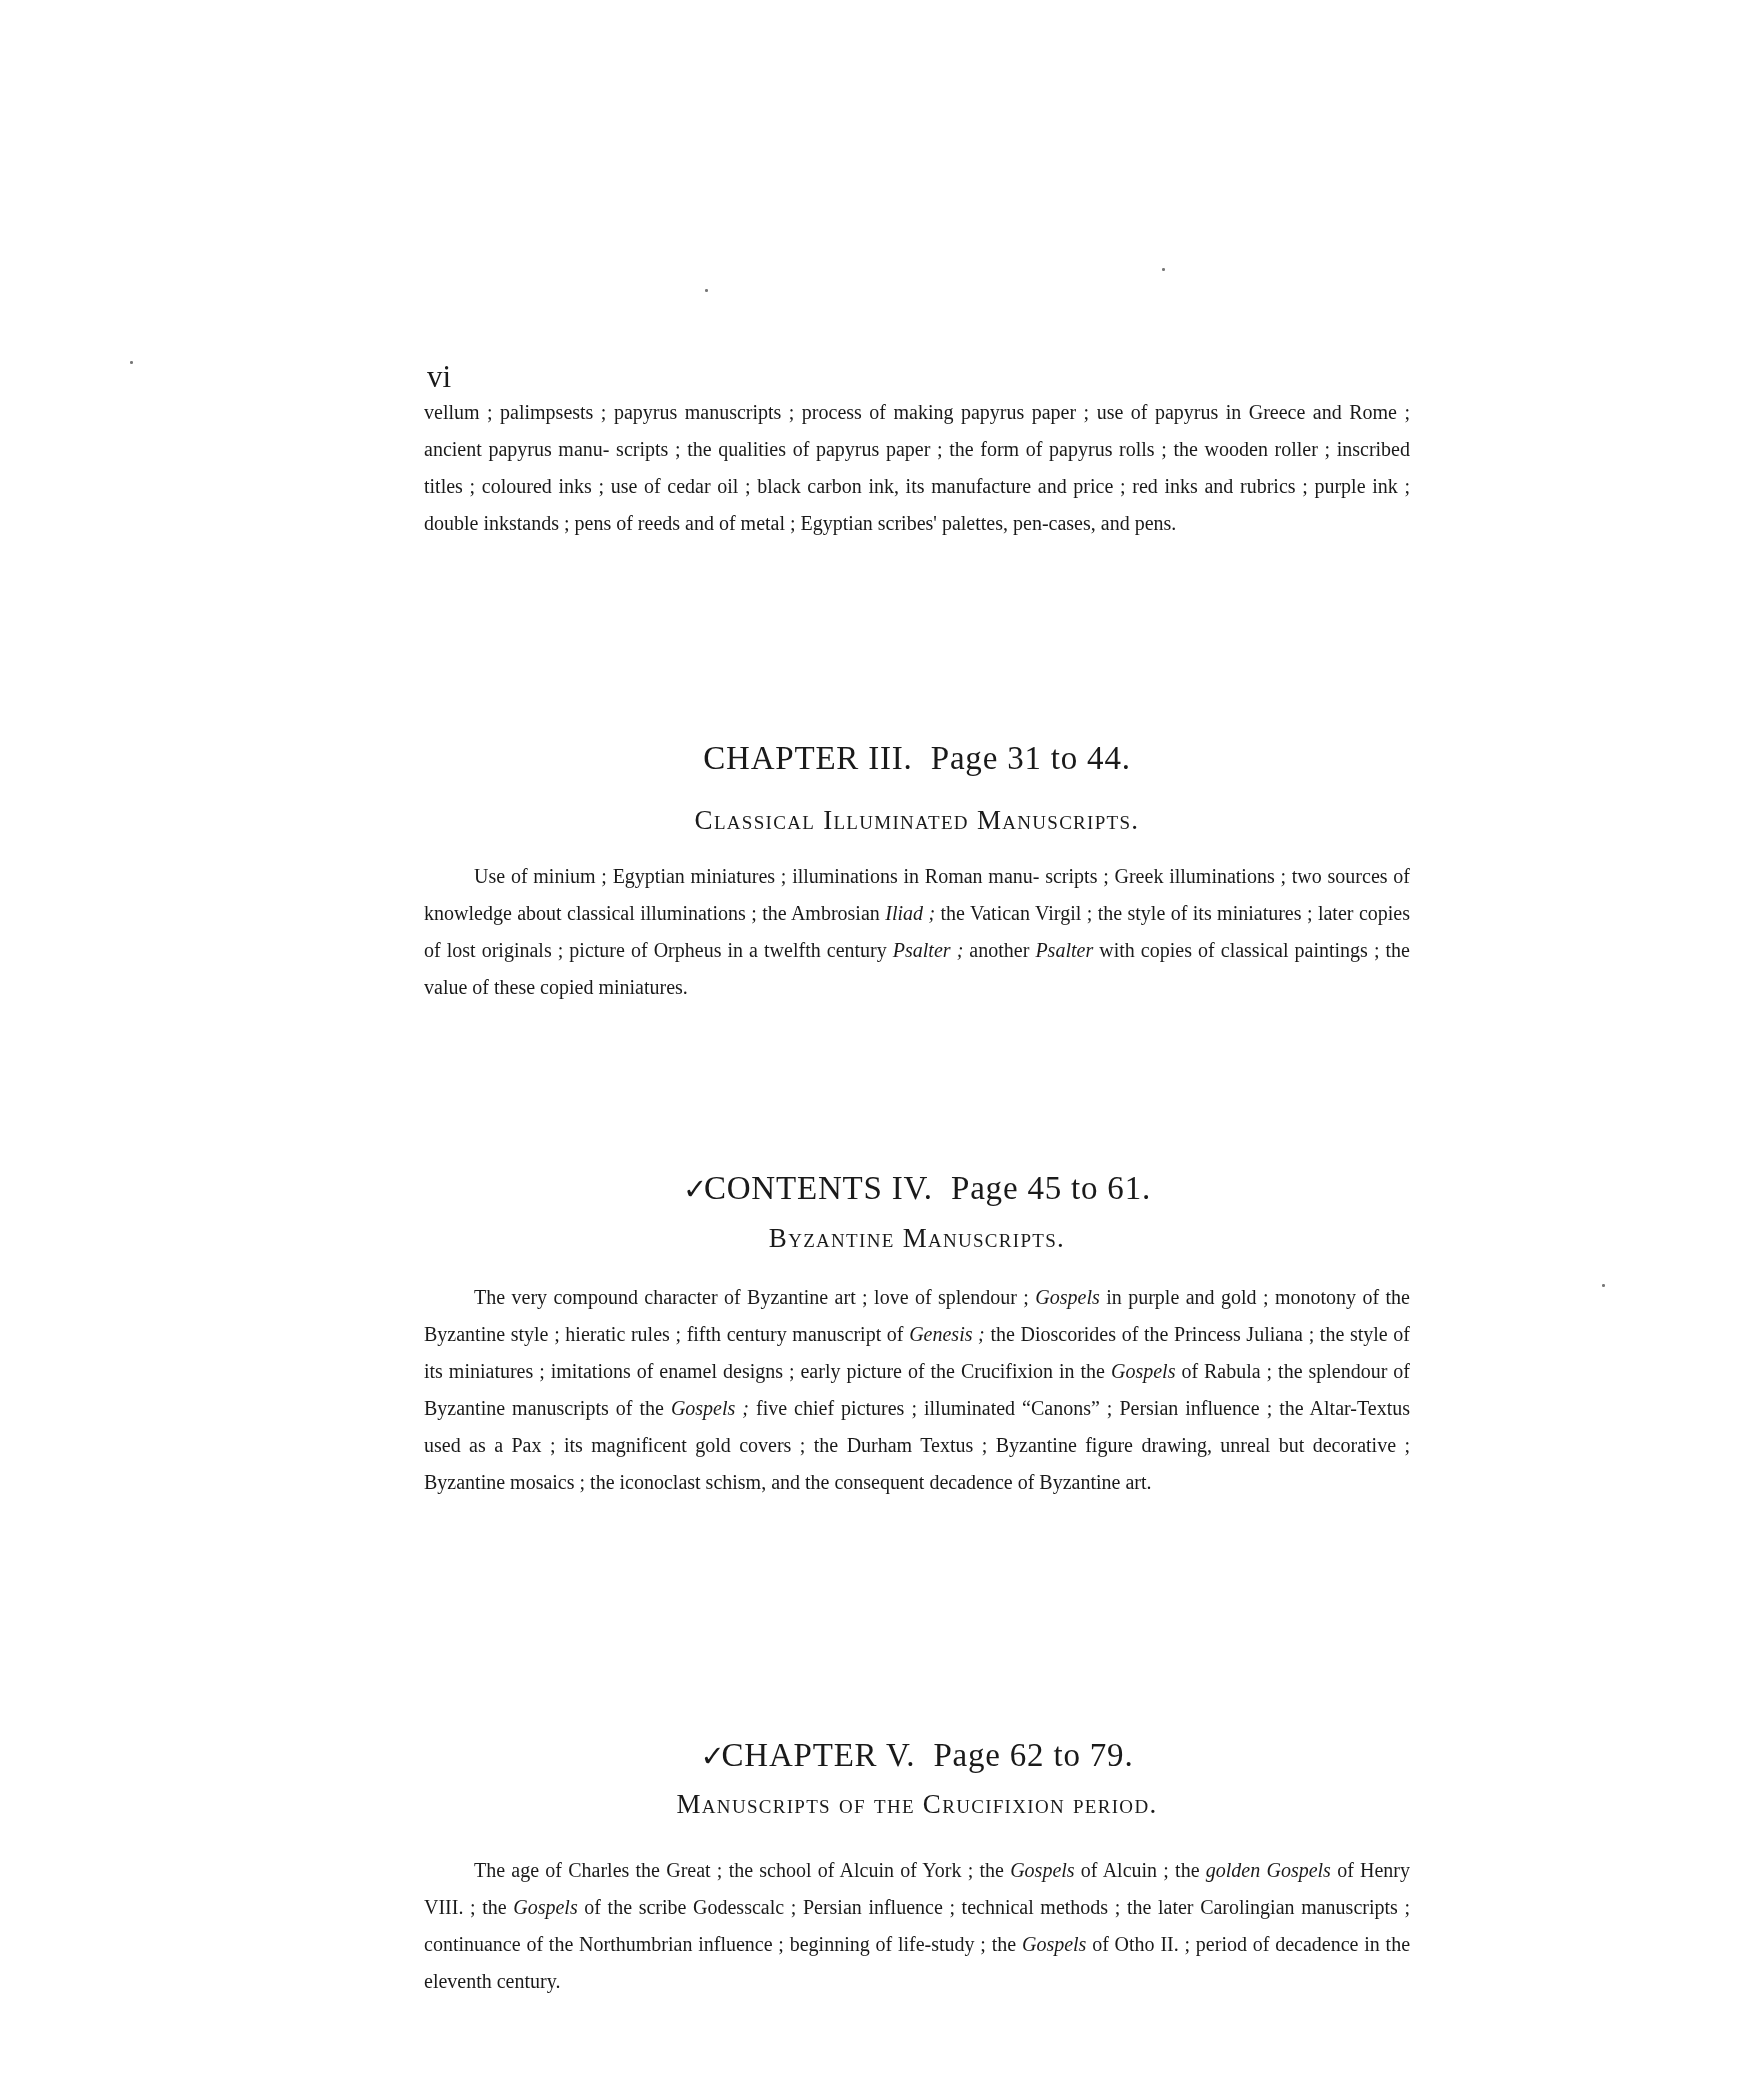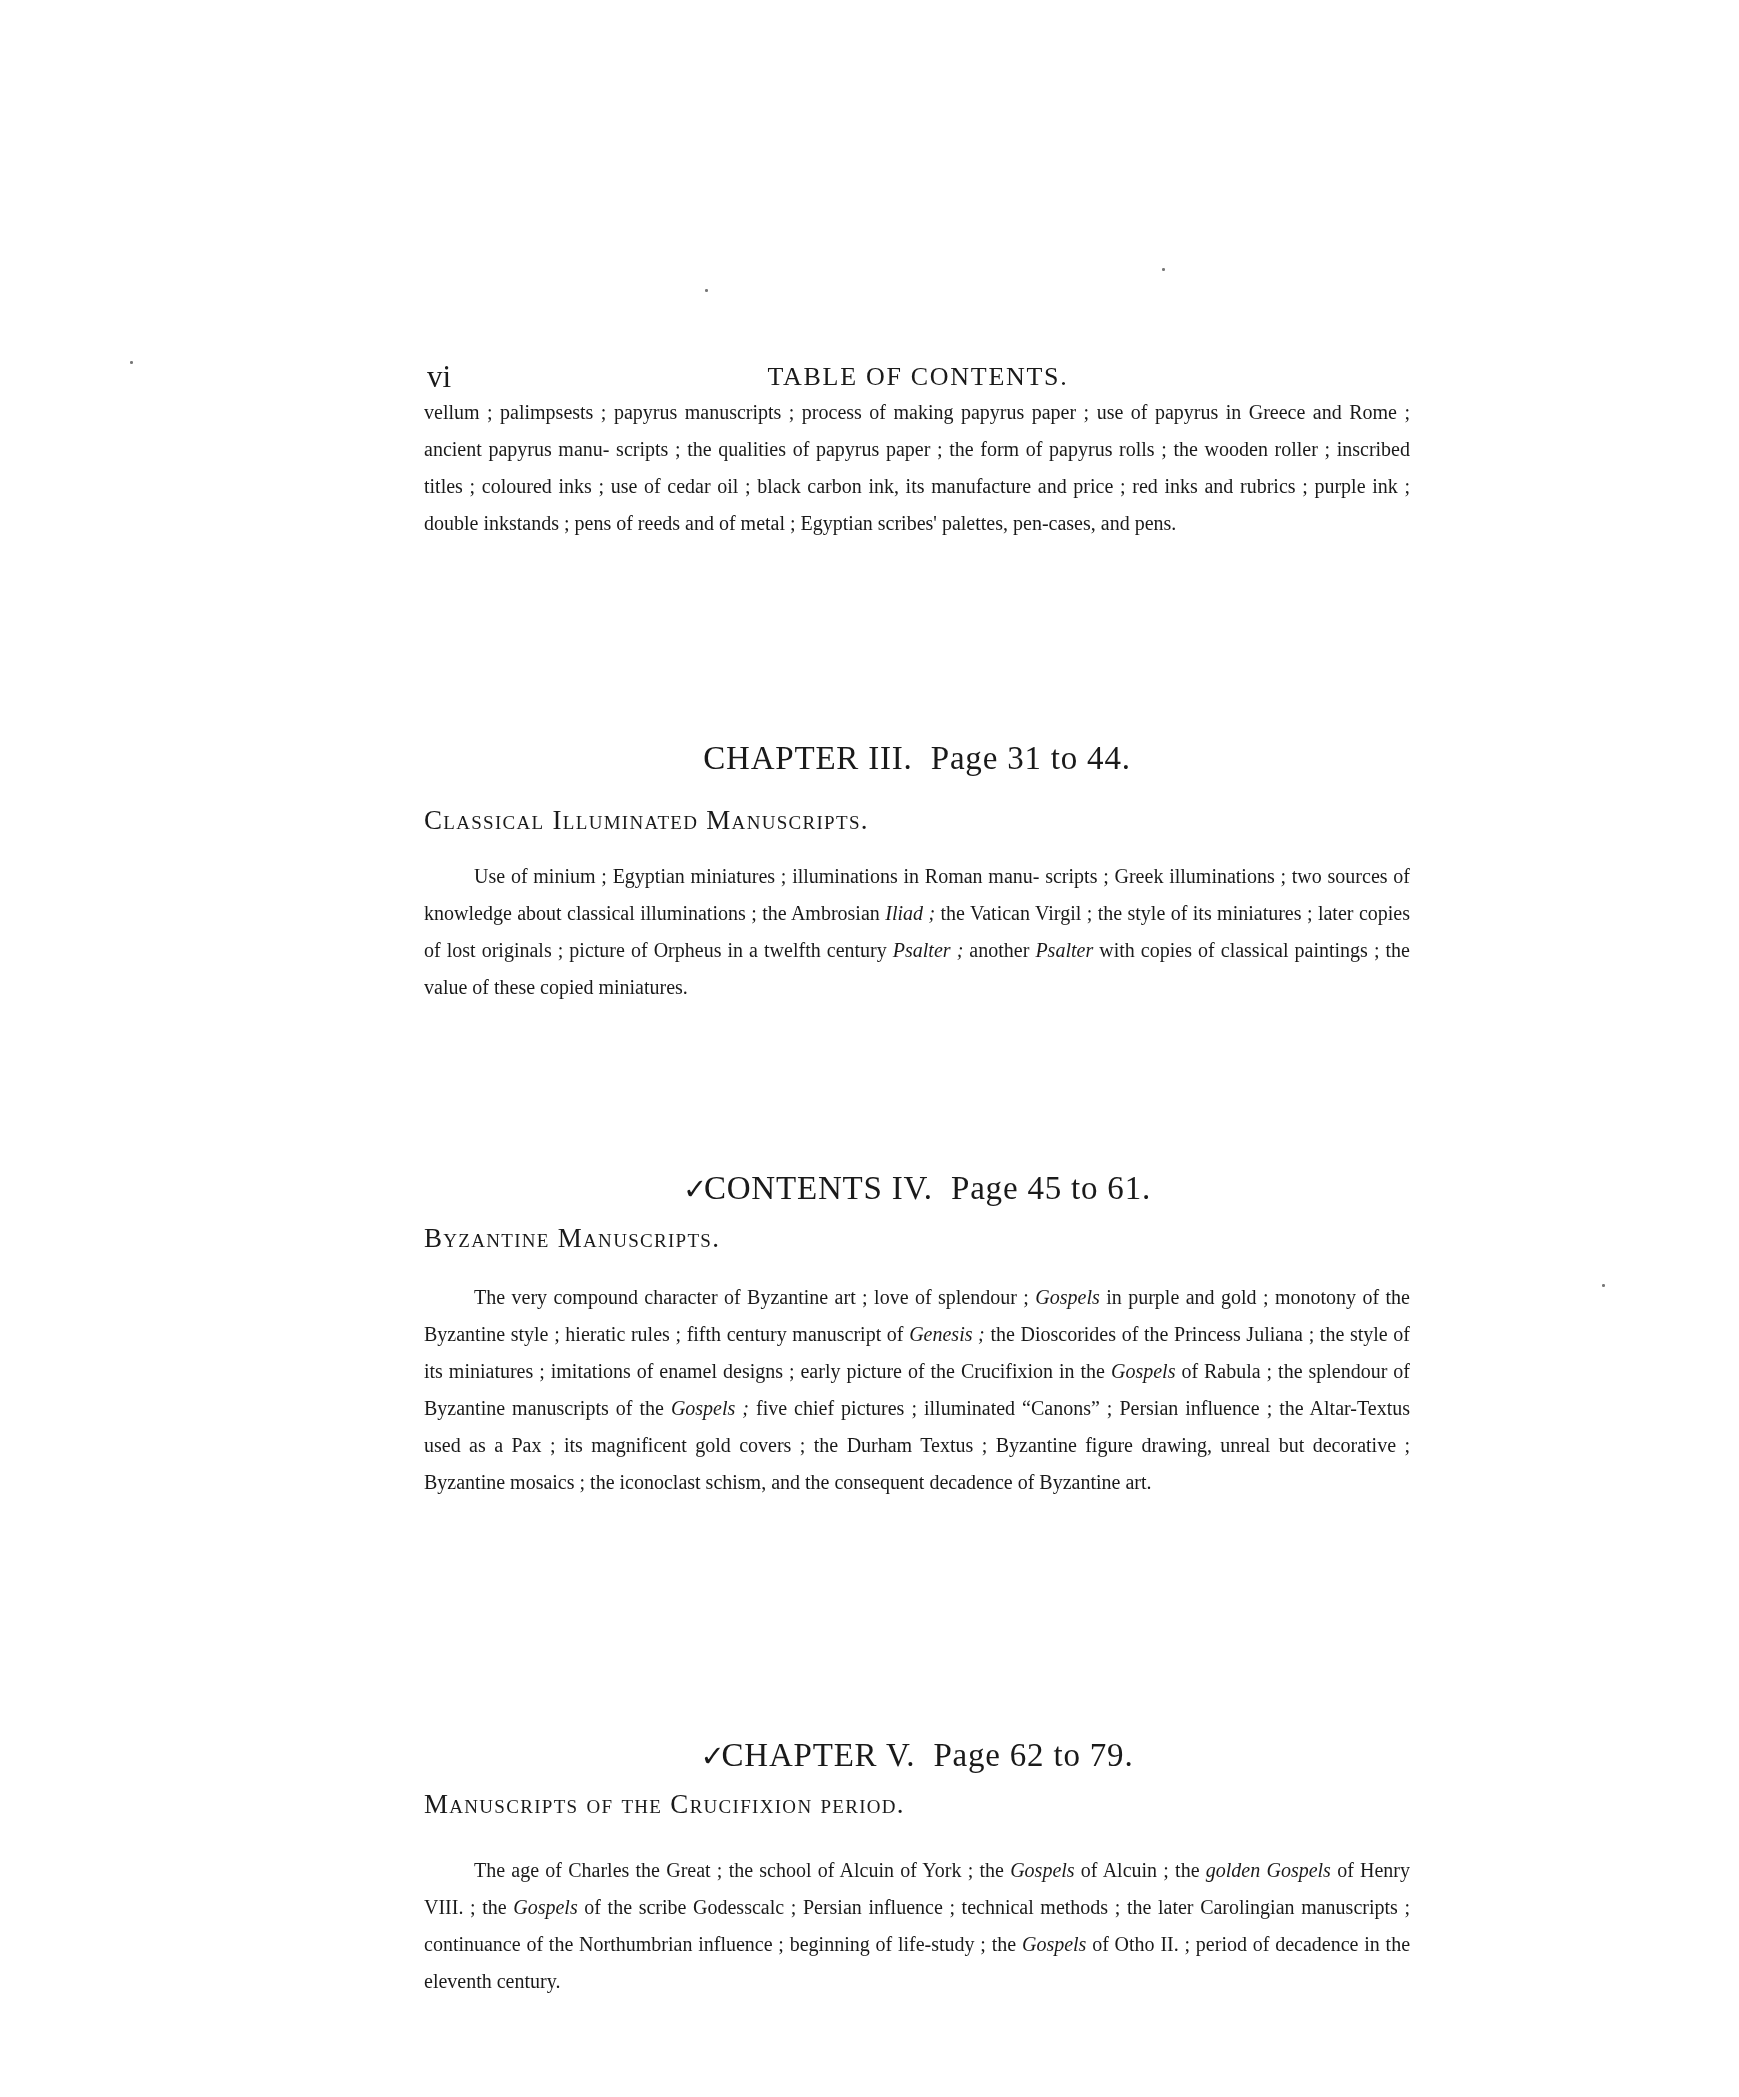--- a/index.html
+++ b/index.html
@@ -7,32 +7,31 @@
          font-family:"Liberation Serif","DejaVu Serif",serif; color:#1a1a1a; }
   .page-header { position:absolute; left:427px; top:331px; width:982px; height:38px;margin-top:28px; }
   .page-num { position:absolute; left:0; top:0; font-size:31px; }
   .running-title { position:absolute; left:0; right:0; top:2.5px; text-align:center;
                    font-size:26px; letter-spacing:1.7px; }
   .para { position:absolute; left:424px; width:986px; font-size:20px; line-height:37px;
           text-align:justify; text-align-last:left; }
   .indent { text-indent:50px; }
   .ch-heading { position:absolute; left:424px; width:986px; text-align:center;
                 font-size:33px; letter-spacing:0.8px; }
-  .ch-sub { position:absolute; left:424px; width:986px; 
+  .ch-sub { position:absolute; left:424px; width:986px; text-align:center;
             font-size:27px; font-variant:small-caps; letter-spacing:1.3px; }
   .tick { display:inline-block; font-size:29px; margin-right:-4.2px; }
   em { font-style:italic;font-family:Liberation Serif, serif; }
   .speck { position:absolute; width:2.5px; height:2.5px; background:#777; border-radius:50%; }
 </style>
 </head>
 <body>
 
 <div class="page-header">
   <span class="page-num">vi</span>
-  <div class="running-title">TABLE OF CONTENTS.</div>
 </div>
 
 <p class="para" style="top:394px;margin:0;">vellum ; palimpsests ; papyrus manuscripts ; process of making papyrus paper ; use of papyrus in Greece and Rome ; ancient papyrus manu- scripts ; the qualities of papyrus paper ; the form of papyrus rolls ; the wooden roller ; inscribed titles ; coloured inks ; use of cedar oil ; black carbon ink, its manufacture and price ; red inks and rubrics ; purple ink ; double inkstands ; pens of reeds and of metal ; Egyptian scribes' palettes, pen-cases, and pens.</p>
 
 <div class="ch-heading" style="top:740px;">
   <span>CHAPTER III.</span>&nbsp;&nbsp;<span>Page 31 to 44.</span>
 </div>
 <div class="ch-sub" style="top:805px;">Classical Illuminated Manuscripts.</div>
 <p class="para indent" style="top:858px;margin:0;"><span>Use of minium ; Egyptian miniatures ; illuminations in Roman manu- scripts ; Greek illuminations ; two sources of knowledge about classical illuminations ; the Ambrosian </span><em>Iliad ;</em><span> the Vatican Virgil ; the style of its miniatures ; later copies of lost originals ; picture of Orpheus in a twelfth century </span><em>Psalter ;</em><span> another </span><em>Psalter</em><span> with copies of classical paintings ; the value of these copied miniatures.</span></p>
 

